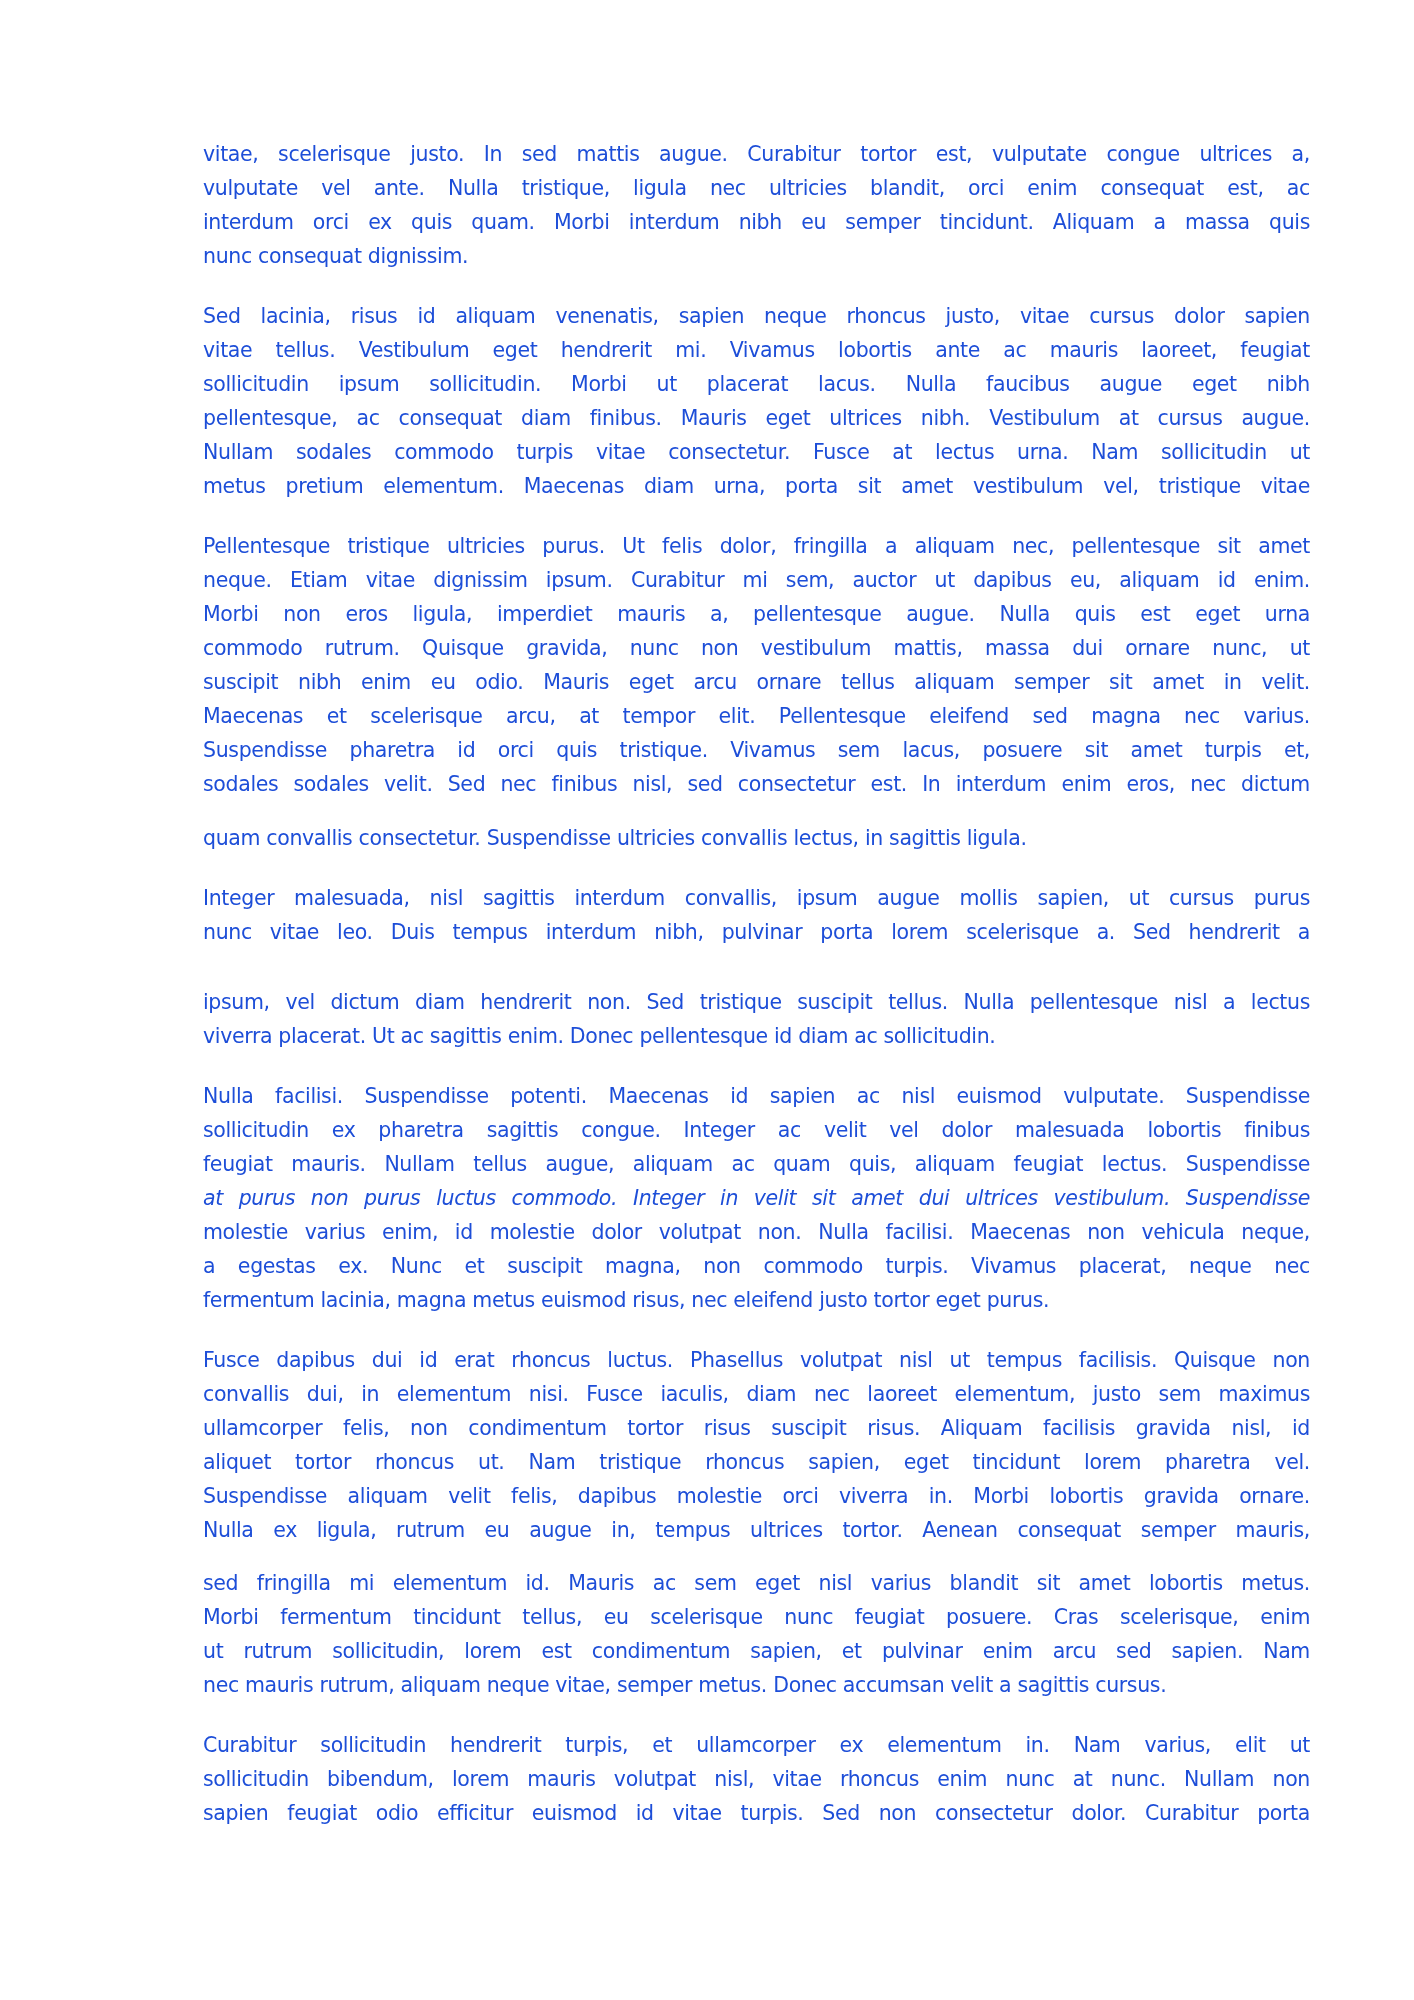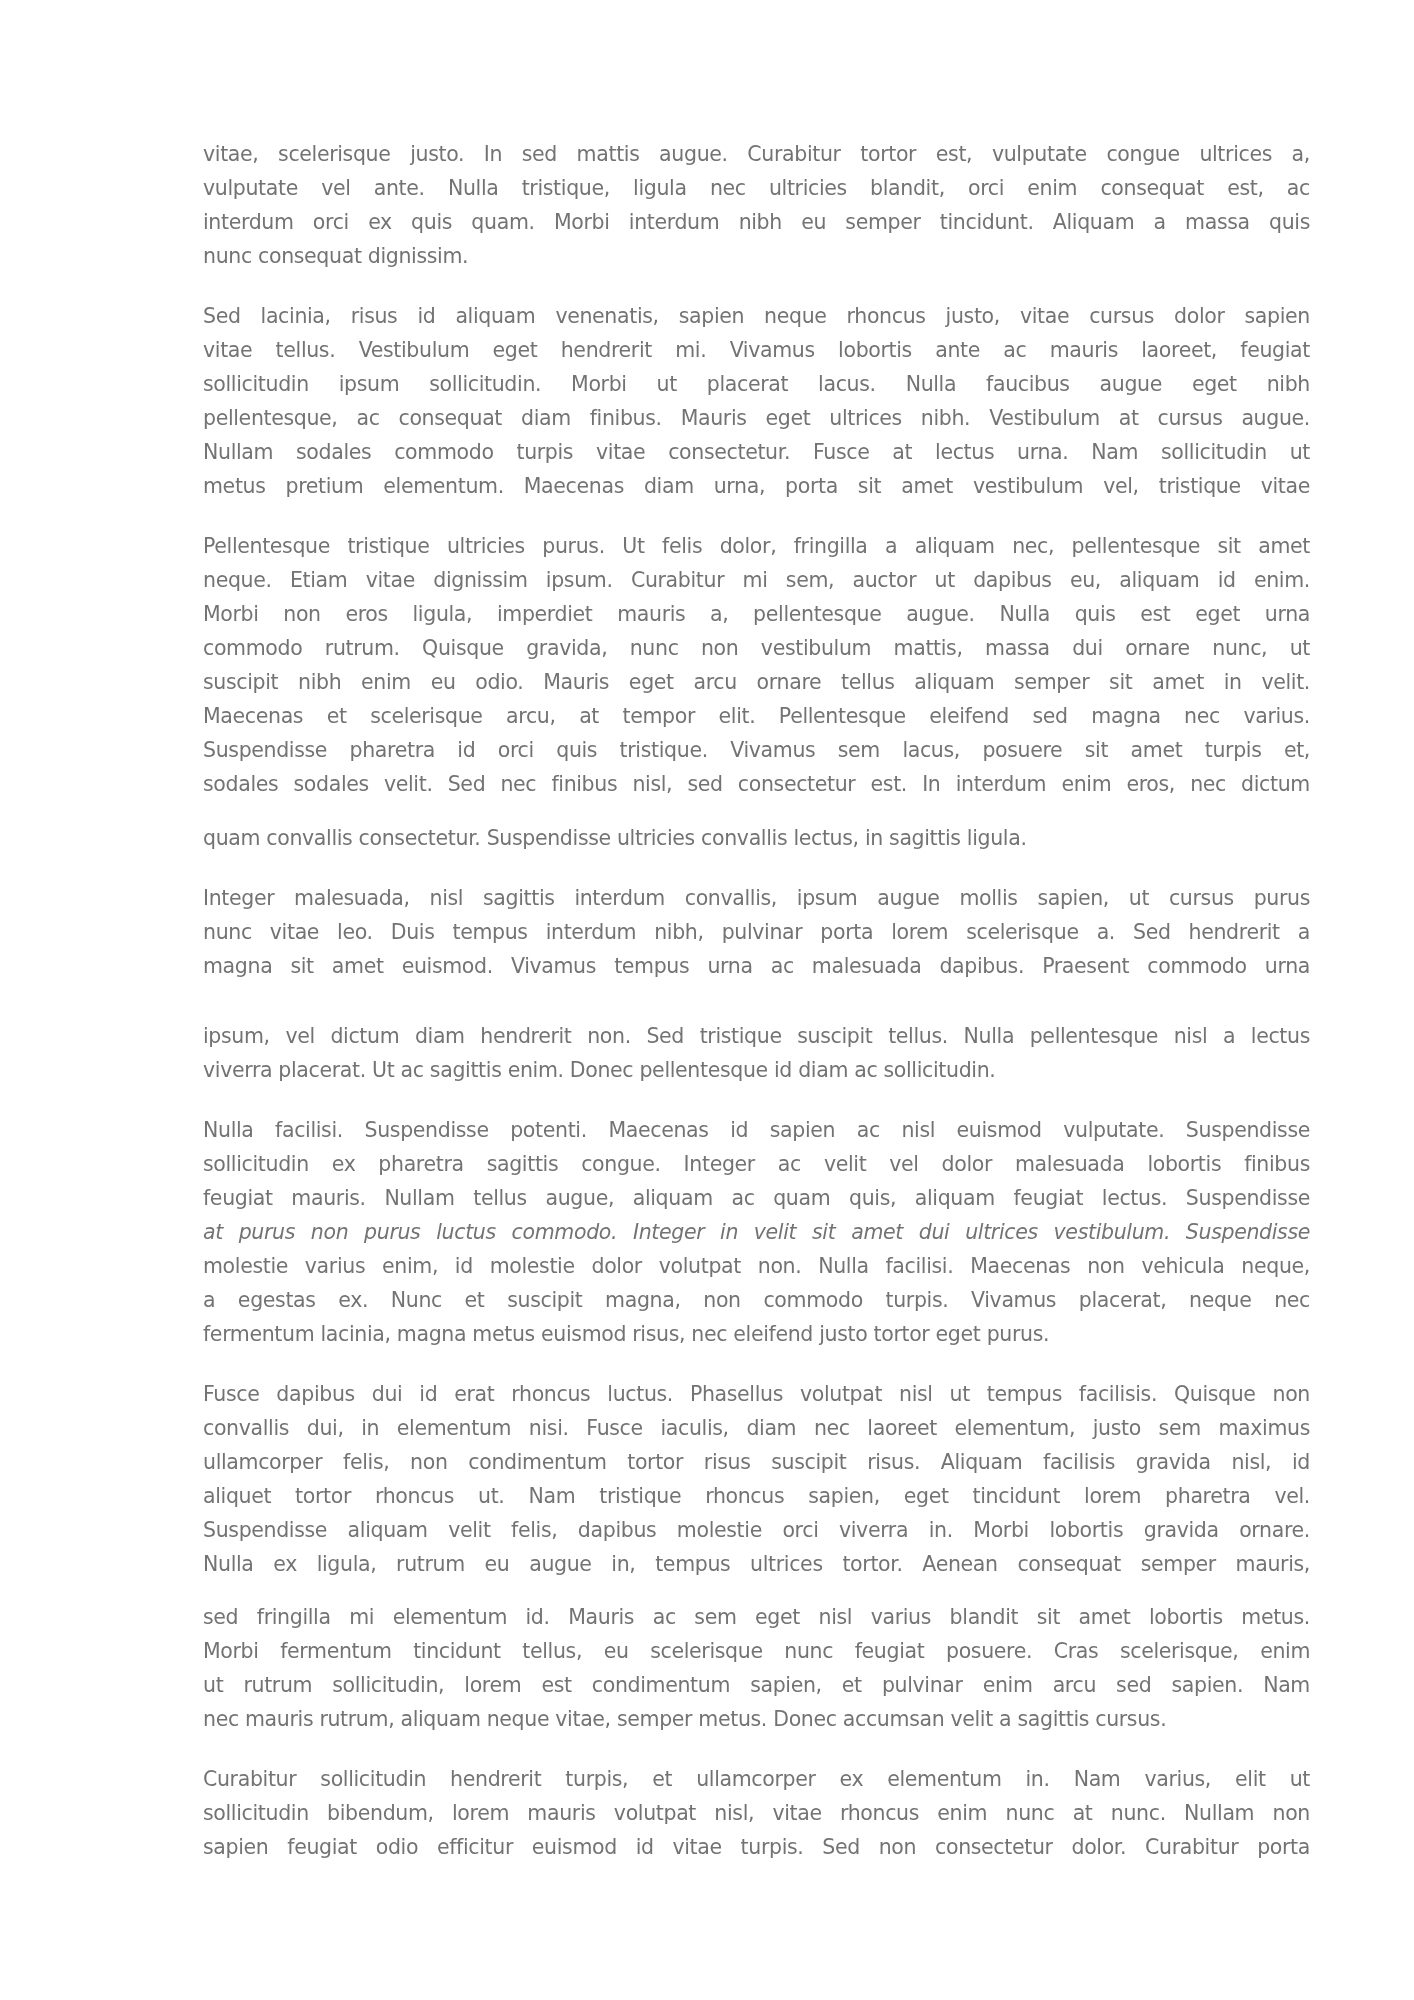--- a/index.html
+++ b/index.html
@@ -4,21 +4,21 @@
 <style>
   html, body { margin: 0; padding: 0; background: #ffffff; }
   body { width: 1414px; height: 2000px; position: relative; overflow: hidden; }
   .page {
     position: absolute;
     left: 203px;
     top: 137px;
     width: 1107px;
     font-family: "DejaVu Sans", sans-serif;
     font-size: 20.5px;
-    color: #737373;
+    color: #1d4ed8;
     letter-spacing: -0.35px;
   }
   .para { margin: 0 0 26px 0; }
   .line {
     display: block;
     height: 34px;
     line-height: 34px;
     white-space: nowrap;
     text-align: justify;
     text-align-last: justify;
@@ -51,21 +51,20 @@
       <span class="line" style="display: block; width: 1107px; white-space: normal;">commodo rutrum. Quisque gravida, nunc non vestibulum mattis, massa dui ornare nunc, ut</span>
       <span class="line" style="display: block; width: 1107px; white-space: normal;">suscipit nibh enim eu odio. Mauris eget arcu ornare tellus aliquam semper sit amet in velit.</span>
       <span class="line" style="display: block; width: 1107px; white-space: normal;">Maecenas et scelerisque arcu, at tempor elit. Pellentesque eleifend sed magna nec varius.</span>
       <span class="line" style="display: block; width: 1107px; white-space: normal;">Suspendisse pharetra id orci quis tristique. Vivamus sem lacus, posuere sit amet turpis et,</span>
       <span class="line" style="display: block; width: 1107px; white-space: normal;">sodales sodales velit. Sed nec finibus nisl, sed consectetur est. In interdum enim eros, nec dictum</span>
       <span class="line last" style="display: block; width: 1107px; white-space: nowrap; margin-top: 20px;">quam convallis consectetur. Suspendisse ultricies convallis lectus, in sagittis ligula.</span>
     </div>
     <div class="para">
       <span class="line" style="display: block; width: 1107px; white-space: normal;">Integer malesuada, nisl sagittis interdum convallis, ipsum augue mollis sapien, ut cursus purus</span>
       <span class="line" style="display: block; width: 1107px; white-space: normal;">nunc vitae leo. Duis tempus interdum nibh, pulvinar porta lorem scelerisque a. Sed hendrerit a</span>
-      <span class="line" style="display: block; width: 1107px; white-space: normal;">magna sit amet euismod. Vivamus tempus urna ac malesuada dapibus. Praesent commodo urna</span>
       <span class="line" style="display: block; width: 1107px; white-space: normal; margin-top: 36px;">ipsum, vel dictum diam hendrerit non. Sed tristique suscipit tellus. Nulla pellentesque nisl a lectus</span>
       <span class="line last" style="display: block; width: 1107px; white-space: nowrap;">viverra placerat. Ut ac sagittis enim. Donec pellentesque id diam ac sollicitudin.</span>
     </div>
     <div class="para">
       <span class="line" style="display: block; width: 1107px; white-space: normal;">Nulla facilisi. Suspendisse potenti. Maecenas id sapien ac nisl euismod vulputate. Suspendisse</span>
       <span class="line" style="display: block; width: 1107px; white-space: normal;">sollicitudin ex pharetra sagittis congue. Integer ac velit vel dolor malesuada lobortis finibus</span>
       <span class="line" style="display: block; width: 1107px; white-space: normal;">feugiat mauris. Nullam tellus augue, aliquam ac quam quis, aliquam feugiat lectus. Suspendisse</span>
       <span class="line" style="display: block; width: 1107px; white-space: normal; font-style: italic;">at purus non purus luctus commodo. Integer in velit sit amet dui ultrices vestibulum. Suspendisse</span>
       <span class="line" style="display: block; width: 1107px; white-space: normal;">molestie varius enim, id molestie dolor volutpat non. Nulla facilisi. Maecenas non vehicula neque,</span>
       <span class="line" style="display: block; width: 1107px; white-space: normal;">a egestas ex. Nunc et suscipit magna, non commodo turpis. Vivamus placerat, neque nec</span>

